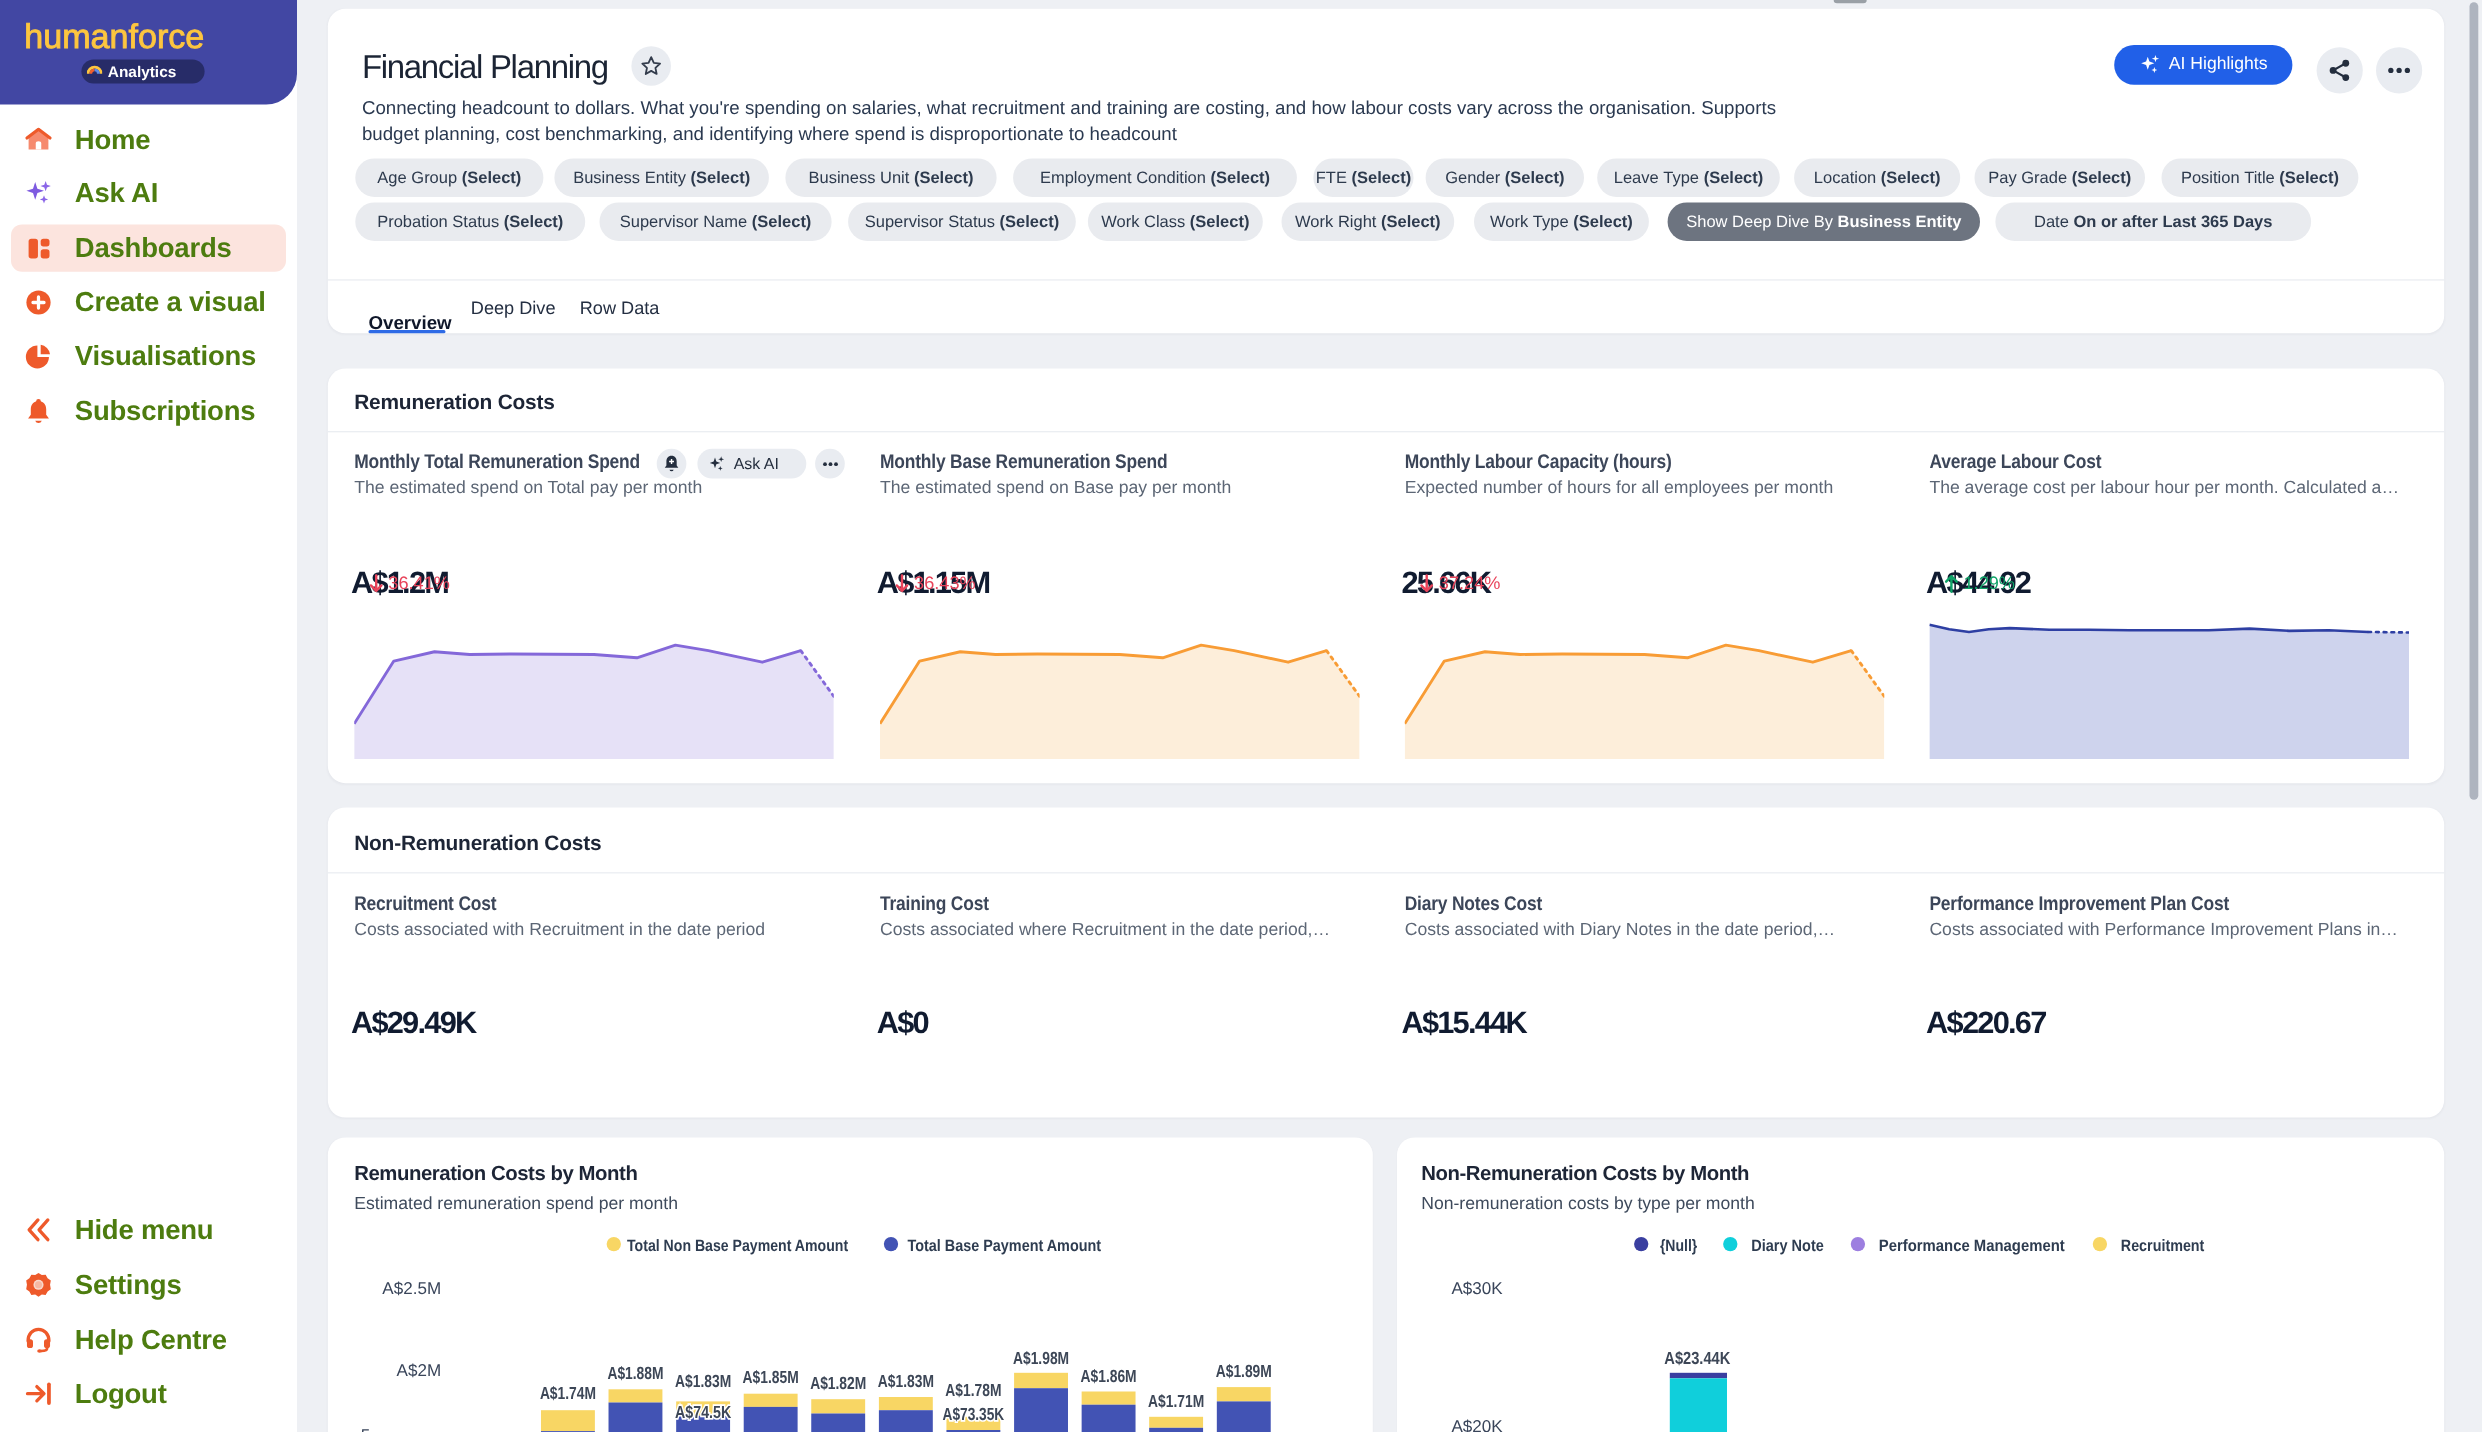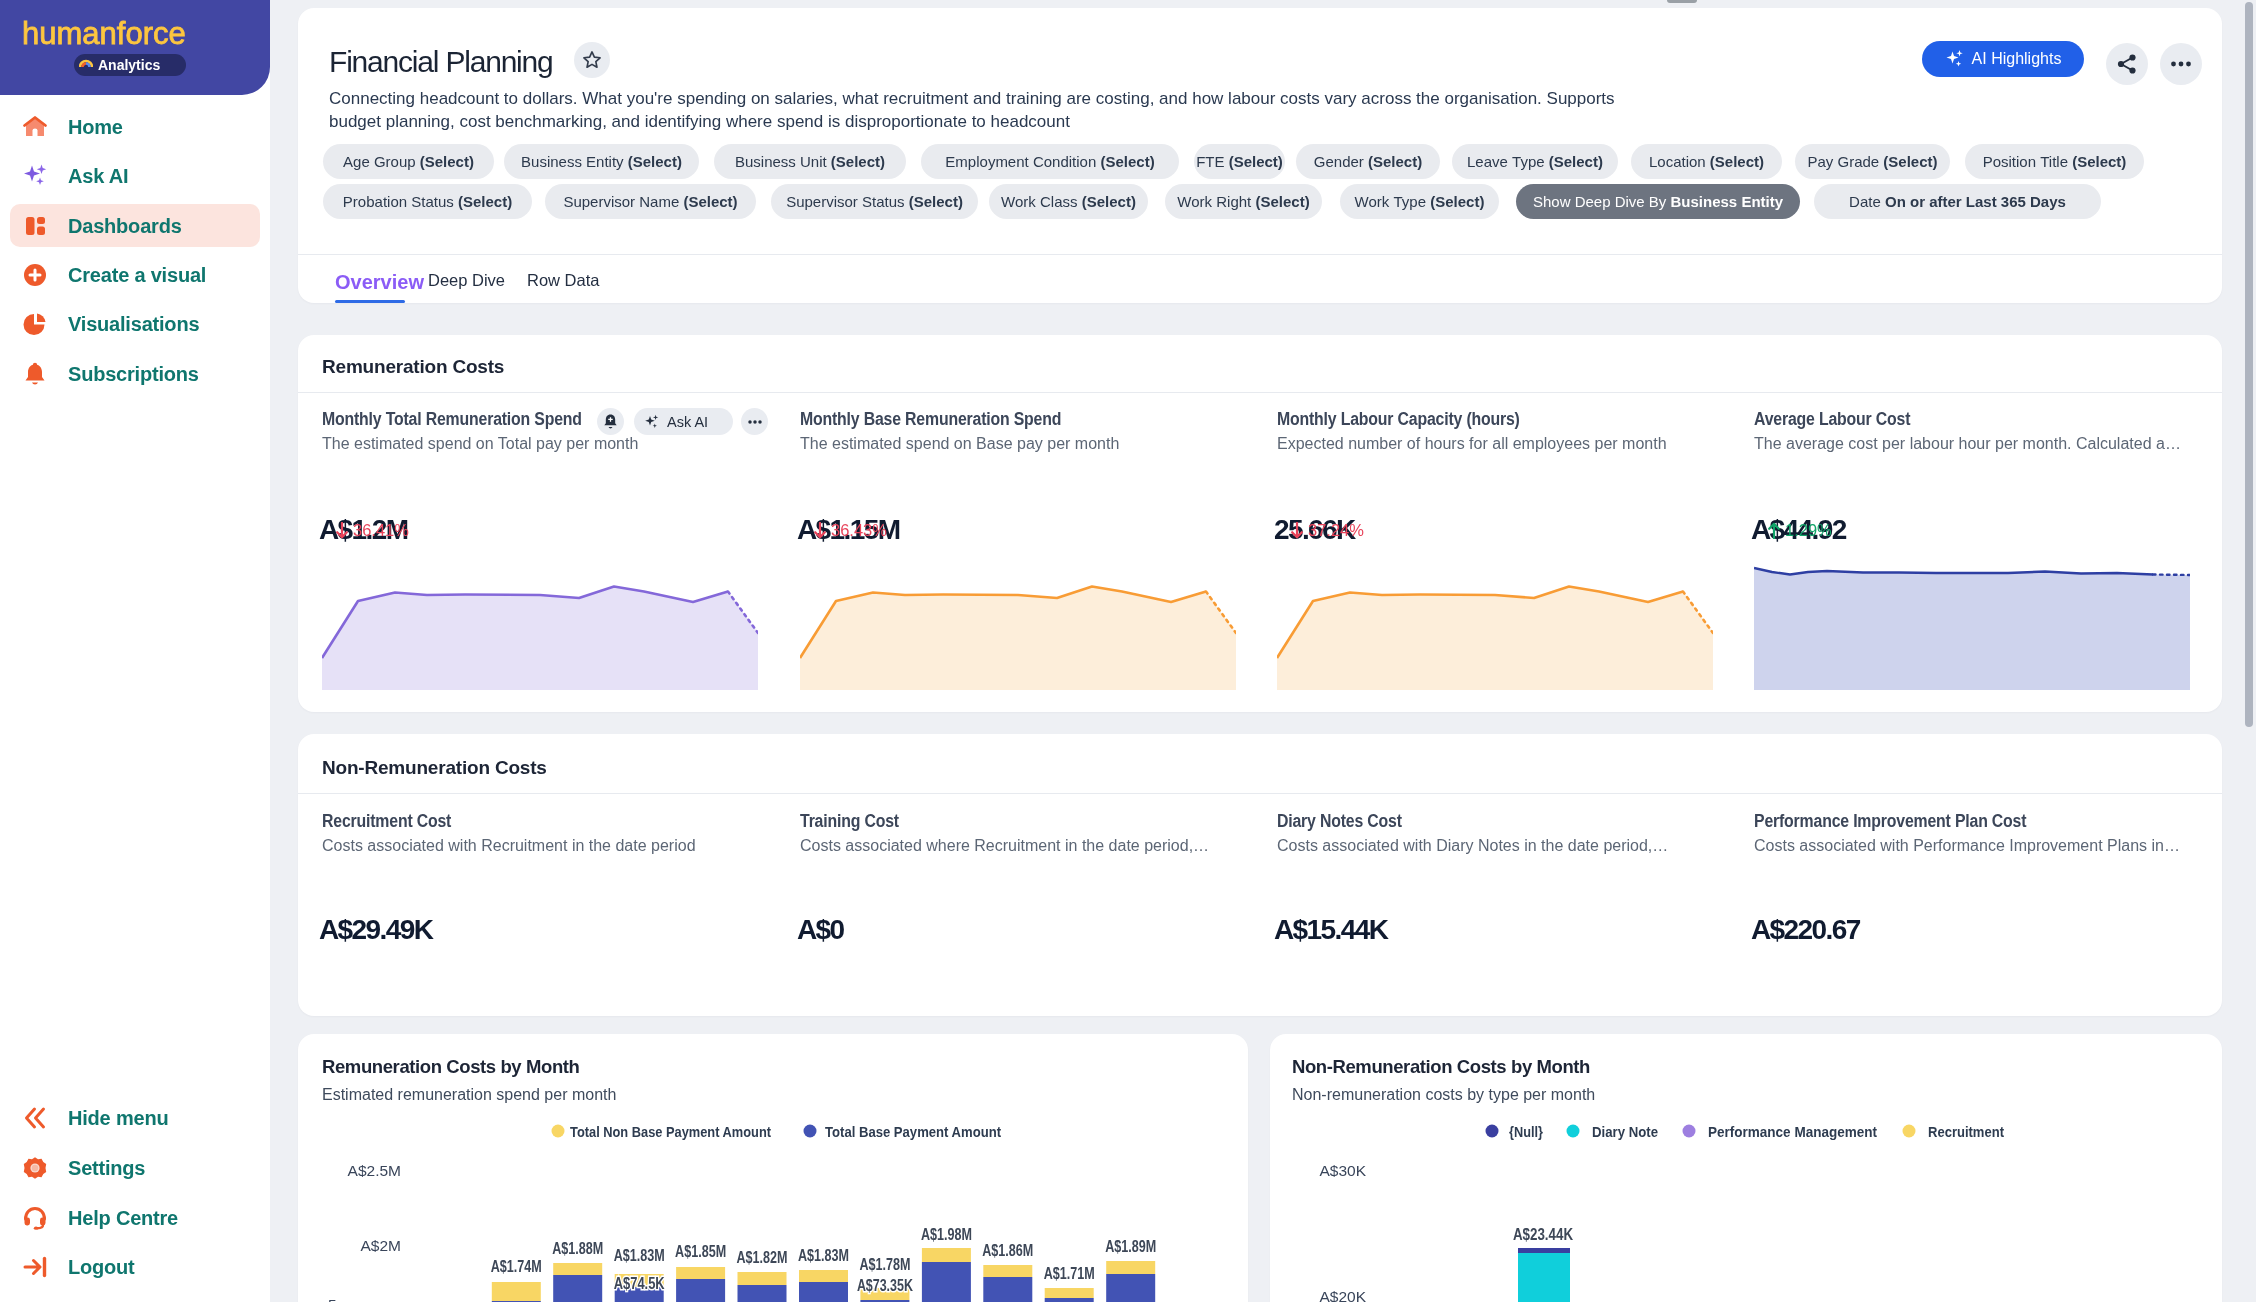--- a/index.html
+++ b/index.html
@@ -15,21 +15,21 @@
 .ktitle { position:absolute; font-size:18px; font-weight:700; color:#3c4659; letter-spacing:-0.2px; white-space:nowrap; transform:scaleX(0.88); transform-origin:0 50%; }
 .ksub { position:absolute; font-size:16px; color:#5c6675; white-space:nowrap; }
 .knum { position:absolute; font-size:28px; font-weight:700; color:#101b30; letter-spacing:-1.6px; white-space:nowrap;margin-top:44px; }
 .kchg { position:absolute; font-size:16.5px; font-weight:500; white-space:nowrap; display:flex; align-items:center; }
 .red { color:#e8435a;text-align:right; }
 .green { color:#0fa368; }
 .cardhead { position:absolute; font-size:19px; font-weight:700; color:#1d2536; letter-spacing:-0.2px; }
 .divider { position:absolute; height:1px; background:#e7eaef; }
 .menu-item { position:absolute; left:0; width:270px; height:44px; display:flex; align-items:center; }
 .menu-item .mi { position:absolute; left:22px; width:26px; height:26px; }
-.menu-item .ml { position:absolute; left:68px; font-size:20px; font-weight:700; color:#0f766e; letter-spacing:-0.2px; white-space:nowrap; }
+.menu-item .ml { position:absolute; left:68px; font-size:25px; font-weight:700; color:#4d7c0f; letter-spacing:-0.2px; white-space:nowrap; }
 .iconcircle { position:absolute; border-radius:50%; background:#e9ecf1; display:flex; align-items:center; justify-content:center; }
 </style>
 </head>
 <body>
 <div id="root">
 
   <div class="abs" style="left:0;top:0;width:270px;height:1302px;background:#fff;"></div>
   <div class="abs" style="left:0;top:0;width:270px;height:95px;background:#4247a3;border-radius:0 0 28px 0;"></div>
   <div class="abs" style="left:22px;top:16px;width:230px;height:36px;color:#fdc63f;font-size:31px;font-weight:400;letter-spacing:0px;-webkit-text-stroke:0.8px #fdc63f;">humanforce</div>
   <div class="abs" style="left:74px;top:54px;width:112px;height:22px;background:#272c68;border-radius:11px;display:flex;align-items:center;">
@@ -170,21 +170,21 @@
   <div class="chip" style="left:323px;top:184px;width:209px;">Probation&nbsp;Status&nbsp;<b>(Select)</b></div>
   <div class="chip" style="left:545px;top:184px;width:211px;">Supervisor&nbsp;Name&nbsp;<b>(Select)</b></div>
   <div class="chip" style="left:771px;top:184px;width:207px;">Supervisor&nbsp;Status&nbsp;<b>(Select)</b></div>
   <div class="chip" style="left:989px;top:184px;width:159px;">Work&nbsp;Class&nbsp;<b>(Select)</b></div>
   <div class="chip" style="left:1165px;top:184px;width:157px;">Work&nbsp;Right&nbsp;<b>(Select)</b></div>
   <div class="chip" style="left:1340px;top:184px;width:159px;">Work&nbsp;Type&nbsp;<b>(Select)</b></div>
   <div class="chip dark" style="left:1516px;top:184px;width:284px;">Show&nbsp;Deep&nbsp;Dive&nbsp;By&nbsp;<b>Business&nbsp;Entity</b></div>
   <div class="chip" style="left:1814px;top:184px;width:287px;">Date&nbsp;<b>On&nbsp;or&nbsp;after&nbsp;Last&nbsp;365&nbsp;Days</b></div>
 
   <div class="divider" style="left:298px;top:254px;width:1924px;"></div>
-  <div class="abs" style="left:335px;top:271px;font-size:20px;font-weight:600;color:#8b5cf6;">Overview</div>
+  <div class="abs" style="left:335px;top:284px;font-size:17px;font-weight:600;color:#0f172a;">Overview</div>
   <div class="abs" style="left:428px;top:271px;font-size:16.5px;font-weight:500;color:#242f42;">Deep Dive</div>
   <div class="abs" style="left:527px;top:271px;font-size:16.5px;font-weight:500;color:#242f42;">Row Data</div>
   <div class="abs" style="left:335px;top:300px;width:70px;height:3px;background:#2e6be6;border-radius:2px;"></div>
 
   <div class="card" style="left:298px;top:335px;width:1924px;height:377px;"></div>
   <div class="cardhead" style="left:322px;top:356px;">Remuneration Costs</div>
   <div class="divider" style="left:298px;top:392px;width:1924px;"></div>
 
   <div class="ktitle" style="left:322px;top:409px;">Monthly Total Remuneration Spend</div>
   <div class="iconcircle" style="left:597px;top:408px;width:27px;height:27px;">

